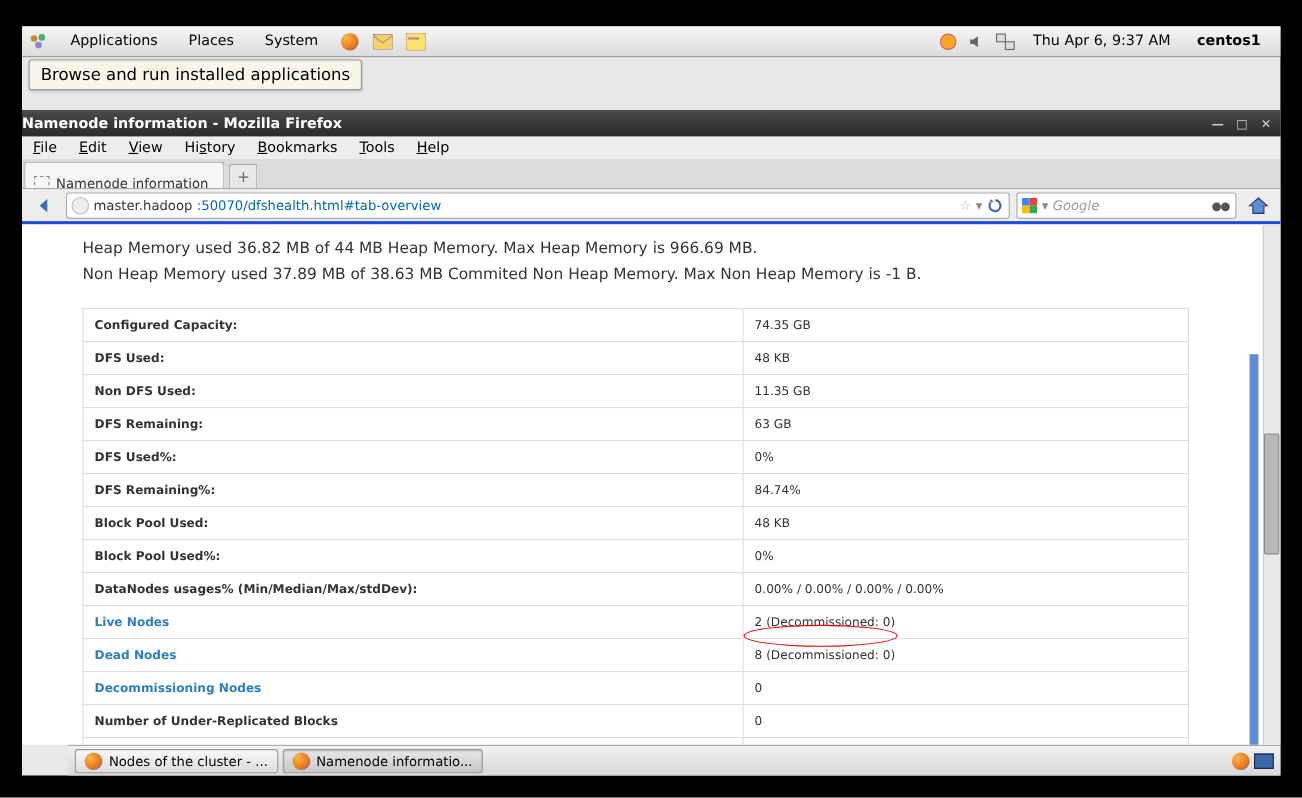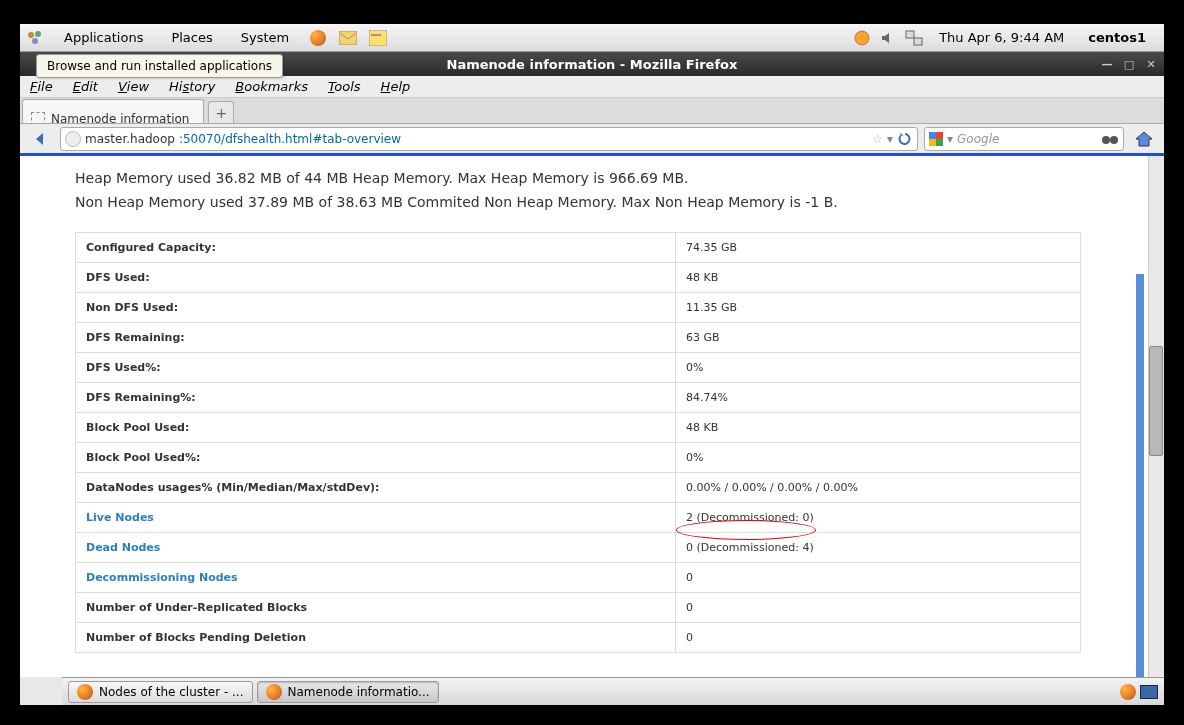--- a/index.html
+++ b/index.html
@@ -3,25 +3,25 @@
 <meta charset="utf-8">
 <style>
 * { margin: 0; padding: 0; box-sizing: border-box; }
 body { font-family: "DejaVu Sans", sans-serif; font-size: 12px; background: #000; width: 1184px; height: 725px; overflow: hidden; position: relative; }
 .screen { position: absolute; top: 24px; left: 20px; right: 20px; bottom: 20px; background: #e8e8e8; display: flex; flex-direction: column; }
 .panel { height: 28px; background: linear-gradient(#f6f6f6, #dcdcdc); display: flex; align-items: center; border-bottom: 1px solid #999; font-size: 13px; }
 .panel-left { display: flex; align-items: center; gap: 12px; padding-left: 6px; }
 .panel-item { padding: 2px 8px; cursor: default; }
 .panel-right { margin-left: auto; display: flex; align-items: center; gap: 8px; padding-right: 10px; }
 .picon { width: 18px; height: 18px; display: inline-flex; align-items: center; justify-content: center; }
-.tooltip { position: absolute; top: 30px; left: 16px; background: #f8f6e8; border: 1px solid #999; border-radius: 3px; padding: 4px 10px; font-size: 12px; z-index: 100; box-shadow: 1px 1px 2px rgba(0,0,0,0.15); }
-.titlebar { height: 24px; background: linear-gradient(#4a4a4a, #2a2a2a); color: #fff; display: flex; align-items: center; justify-content: center; position: relative; font-weight: bold; font-size: 13px; }
+.tooltip { position: absolute; top: 30px; left: 6px; background: #f8f6e8; border: 1px solid #999; border-radius: 3px; padding: 4px 10px; font-size: 15px; z-index: 100; box-shadow: 1px 1px 2px rgba(0,0,0,0.15); }
+.titlebar { height: 24px; background: linear-gradient(#4a4a4a, #2a2a2a); color: #fff; display: flex; align-items: center; position: relative; font-weight: bold; font-size: 13px; margin-top: 48px; }
 .titlebar .winbtns { position: absolute; right: 6px; display: flex; gap: 8px; }
 .winbtn { width: 14px; height: 14px; color: #ccc; display: flex; align-items: center; justify-content: center; font-size: 11px; cursor: pointer; }
-.menubar { height: 22px; background: #ededed; border-bottom: 1px solid #ccc; display: flex; align-items: stretch; font-size: 13px; font-style: italic; }
+.menubar { height: 22px; background: #ededed; border-bottom: 1px solid #ccc; display: flex; align-items: stretch; font-size: 13px; }
 .menubar span { padding: 3px 10px; cursor: default; }
 .menubar span u { text-decoration: underline; }
 .tabbar { height: 26px; background: #dcdcdc; display: flex; align-items: flex-end; padding-left: 2px; border-bottom: 1px solid #aaa; }
 .tab { height: 24px; background: #f6f6f6; border: 1px solid #aaa; border-bottom: none; border-radius: 3px 3px 0 0; padding: 15px 14px 0 8px; display: flex; align-items: center; gap: 6px; font-size: 12px; color: #333; }
 .tab .dashed { width: 14px; height: 14px; border: 1px dashed #888; }
 .addtab { margin-left: 4px; width: 26px; height: 22px; border: 1px solid #aaa; border-bottom: none; background: #e8e8e8; display: flex; align-items: center; justify-content: center; font-size: 14px; color: #666; border-radius: 3px 3px 0 0; }
 .navbar { height: 32px; background: #ededed; border-bottom: 3px solid #1d4ed8; display: flex; align-items: center; padding: 0 6px; gap: 6px; }
 .navbtn { width: 28px; height: 26px; display: flex; align-items: center; justify-content: center; }
 .urlbar { flex: 1; height: 24px; background: #fff; border: 1px solid #aaa; border-radius: 3px; display: flex; align-items: center; padding: 0 4px; gap: 4px; font-size: 12px; }
 .urlbar .globe { width: 16px; height: 16px; border: 1px solid #bbb; border-radius: 50%; background: #eee; }
@@ -91,21 +91,21 @@
           <svg width="16" height="16">
             <path d="M2 6 H5 L9 3 V13 L5 10 H2 Z" fill="#666"></path>
           </svg>
         </span>
       <span class="picon">
           <svg width="18" height="16">
             <rect x="1" y="1" width="8" height="7" fill="#ddd" stroke="#666"></rect>
             <rect x="9" y="8" width="8" height="7" fill="#ddd" stroke="#666"></rect>
           </svg>
         </span>
-      <span class="panel-item">Thu Apr  6,  9:44 AM</span>
+      <span class="panel-item">Thu Apr  6,  9:37 AM</span>
       <span class="panel-item" style="font-weight:bold">centos1</span>
     </div>
     <div class="tooltip">Browse and run installed applications</div>
   </div>
 
   <div class="titlebar">
     <span>Namenode information - Mozilla Firefox</span>
     <div class="winbtns">
       <span class="winbtn">—</span>
       <span class="winbtn">□</span>
@@ -222,21 +222,21 @@
             <tr>
               <td class="label">DataNodes usages% (Min/Median/Max/stdDev):</td>
               <td>0.00% / 0.00% / 0.00% / 0.00%</td>
             </tr>
             <tr>
               <td class="label link">Live Nodes</td>
               <td>2 (Decommissioned: 0)</td>
             </tr>
             <tr>
               <td class="label link">Dead Nodes</td>
-              <td>0 (Decommissioned: 4)</td>
+              <td>8 (Decommissioned: 0)</td>
             </tr>
             <tr>
               <td class="label link">Decommissioning Nodes</td>
               <td>0</td>
             </tr>
             <tr>
               <td class="label">Number of Under-Replicated Blocks</td>
               <td>0</td>
             </tr>
             <tr>

